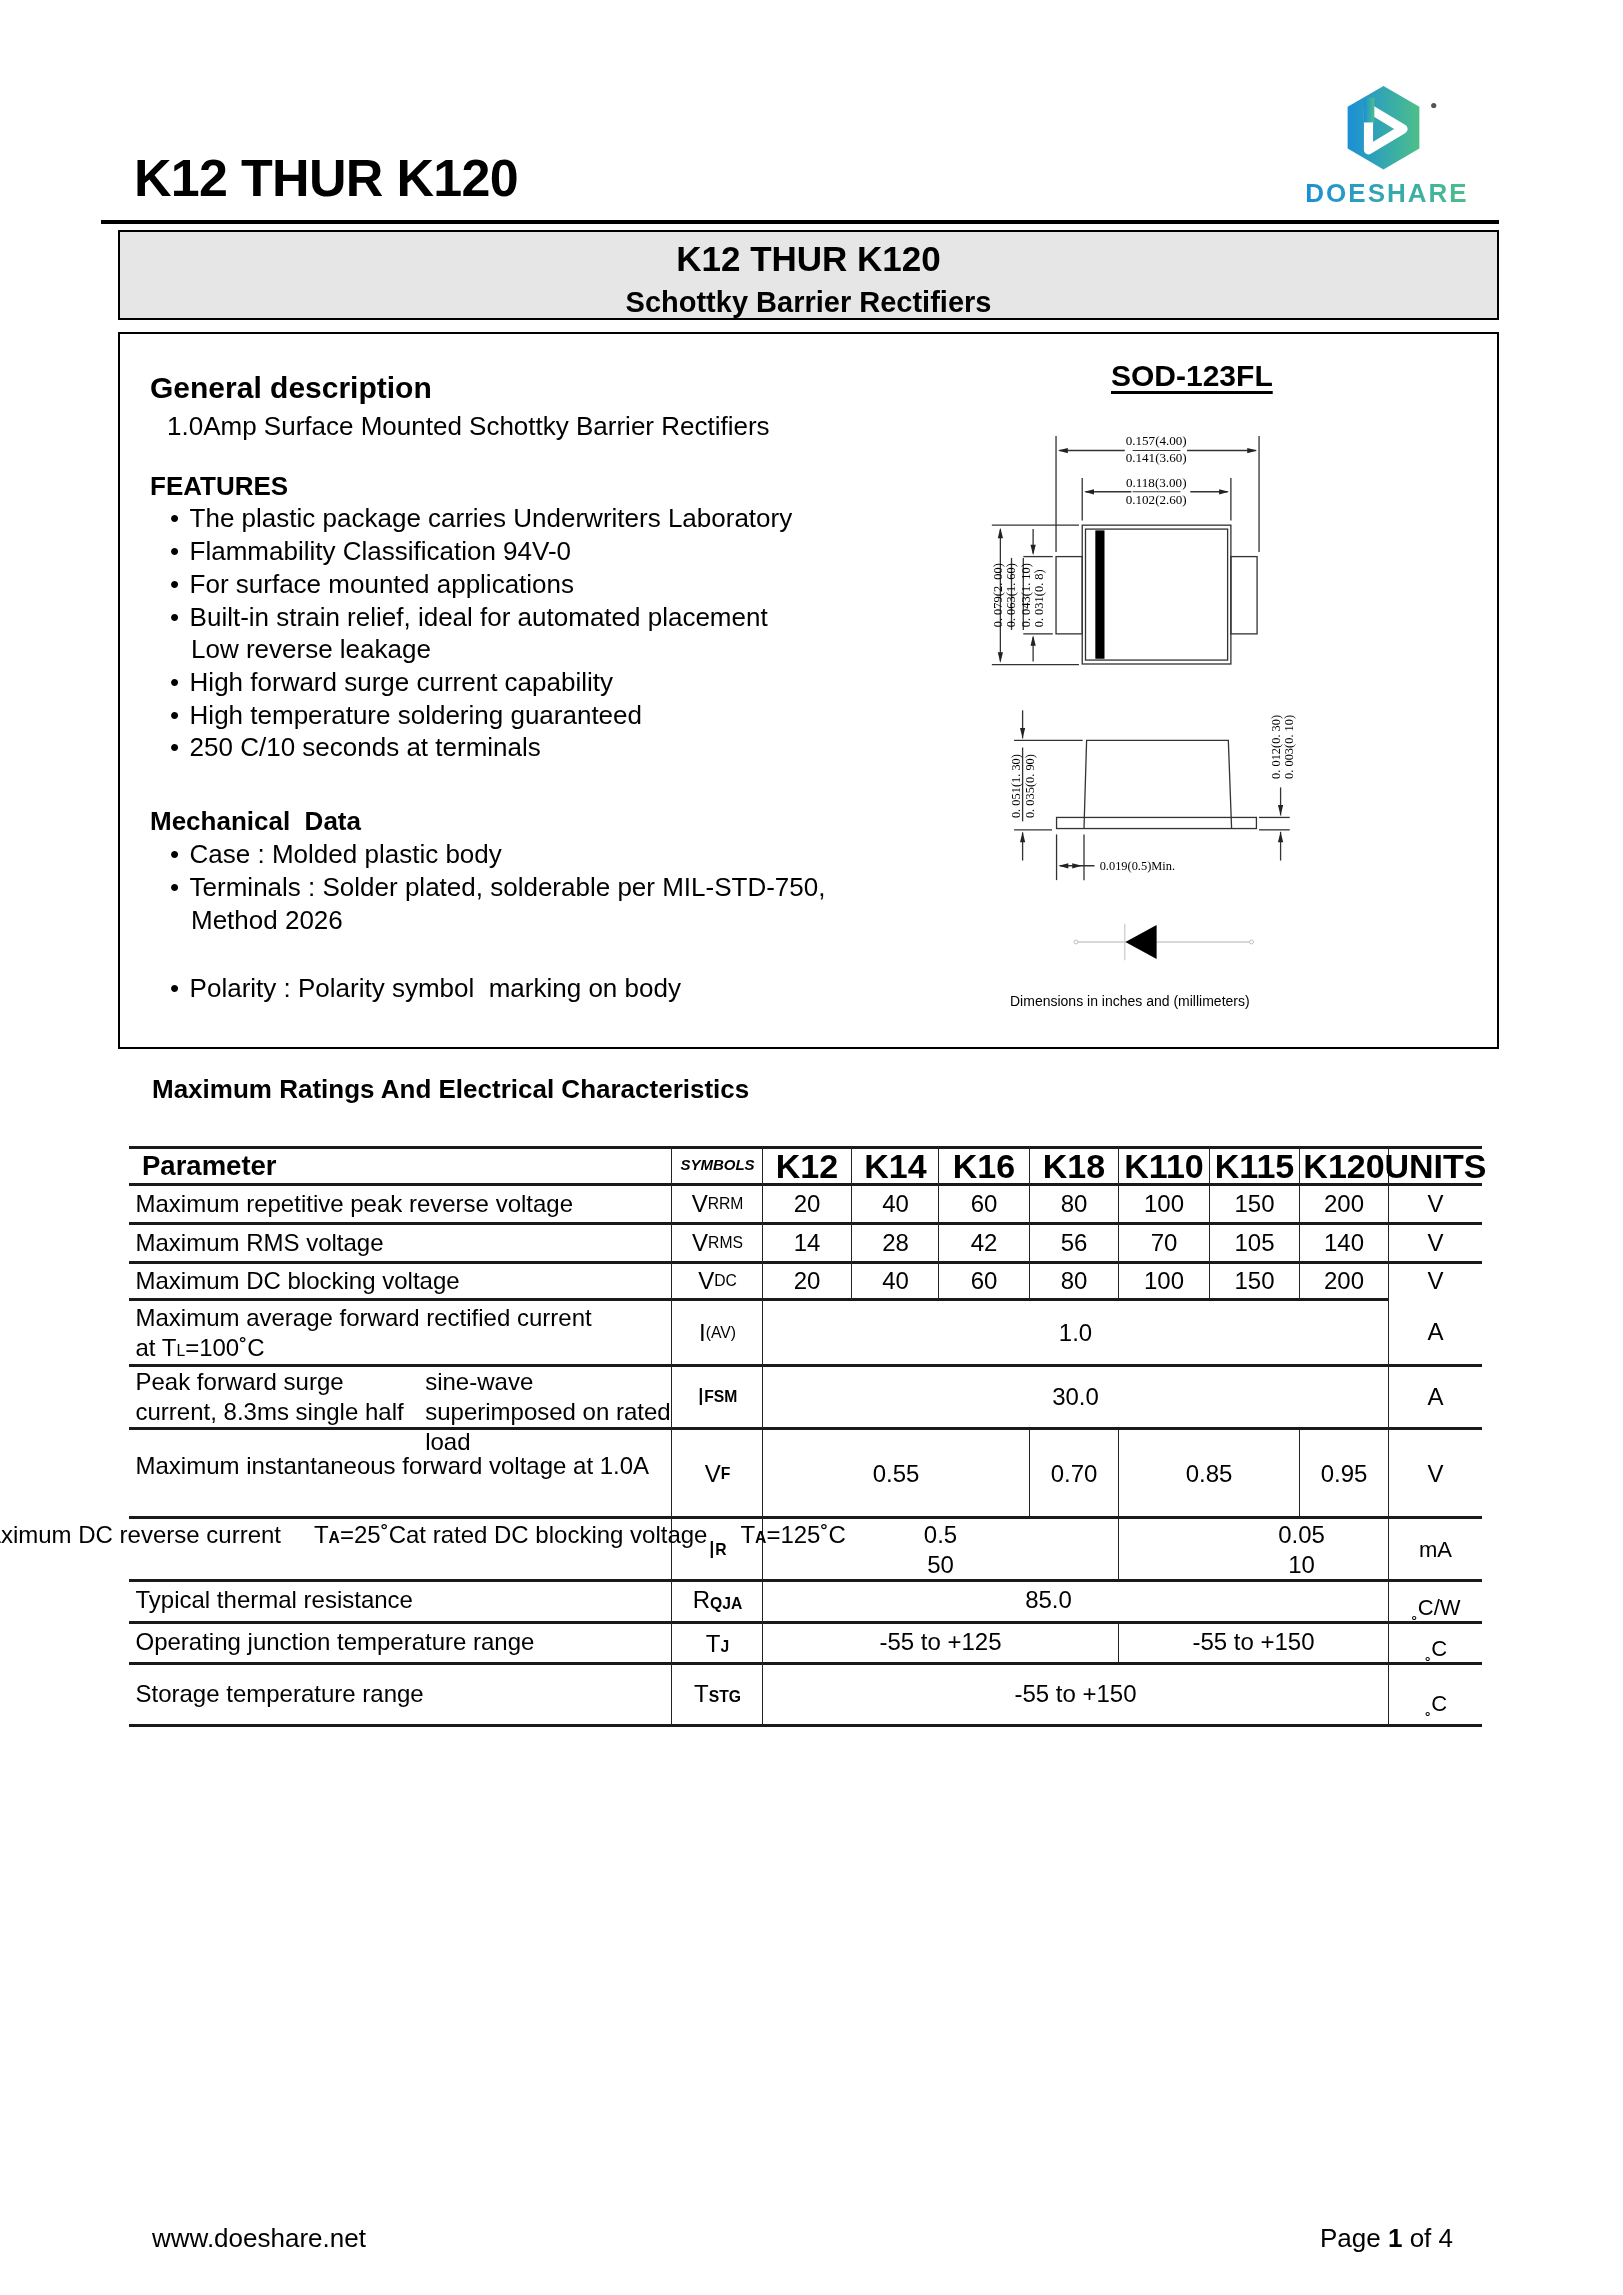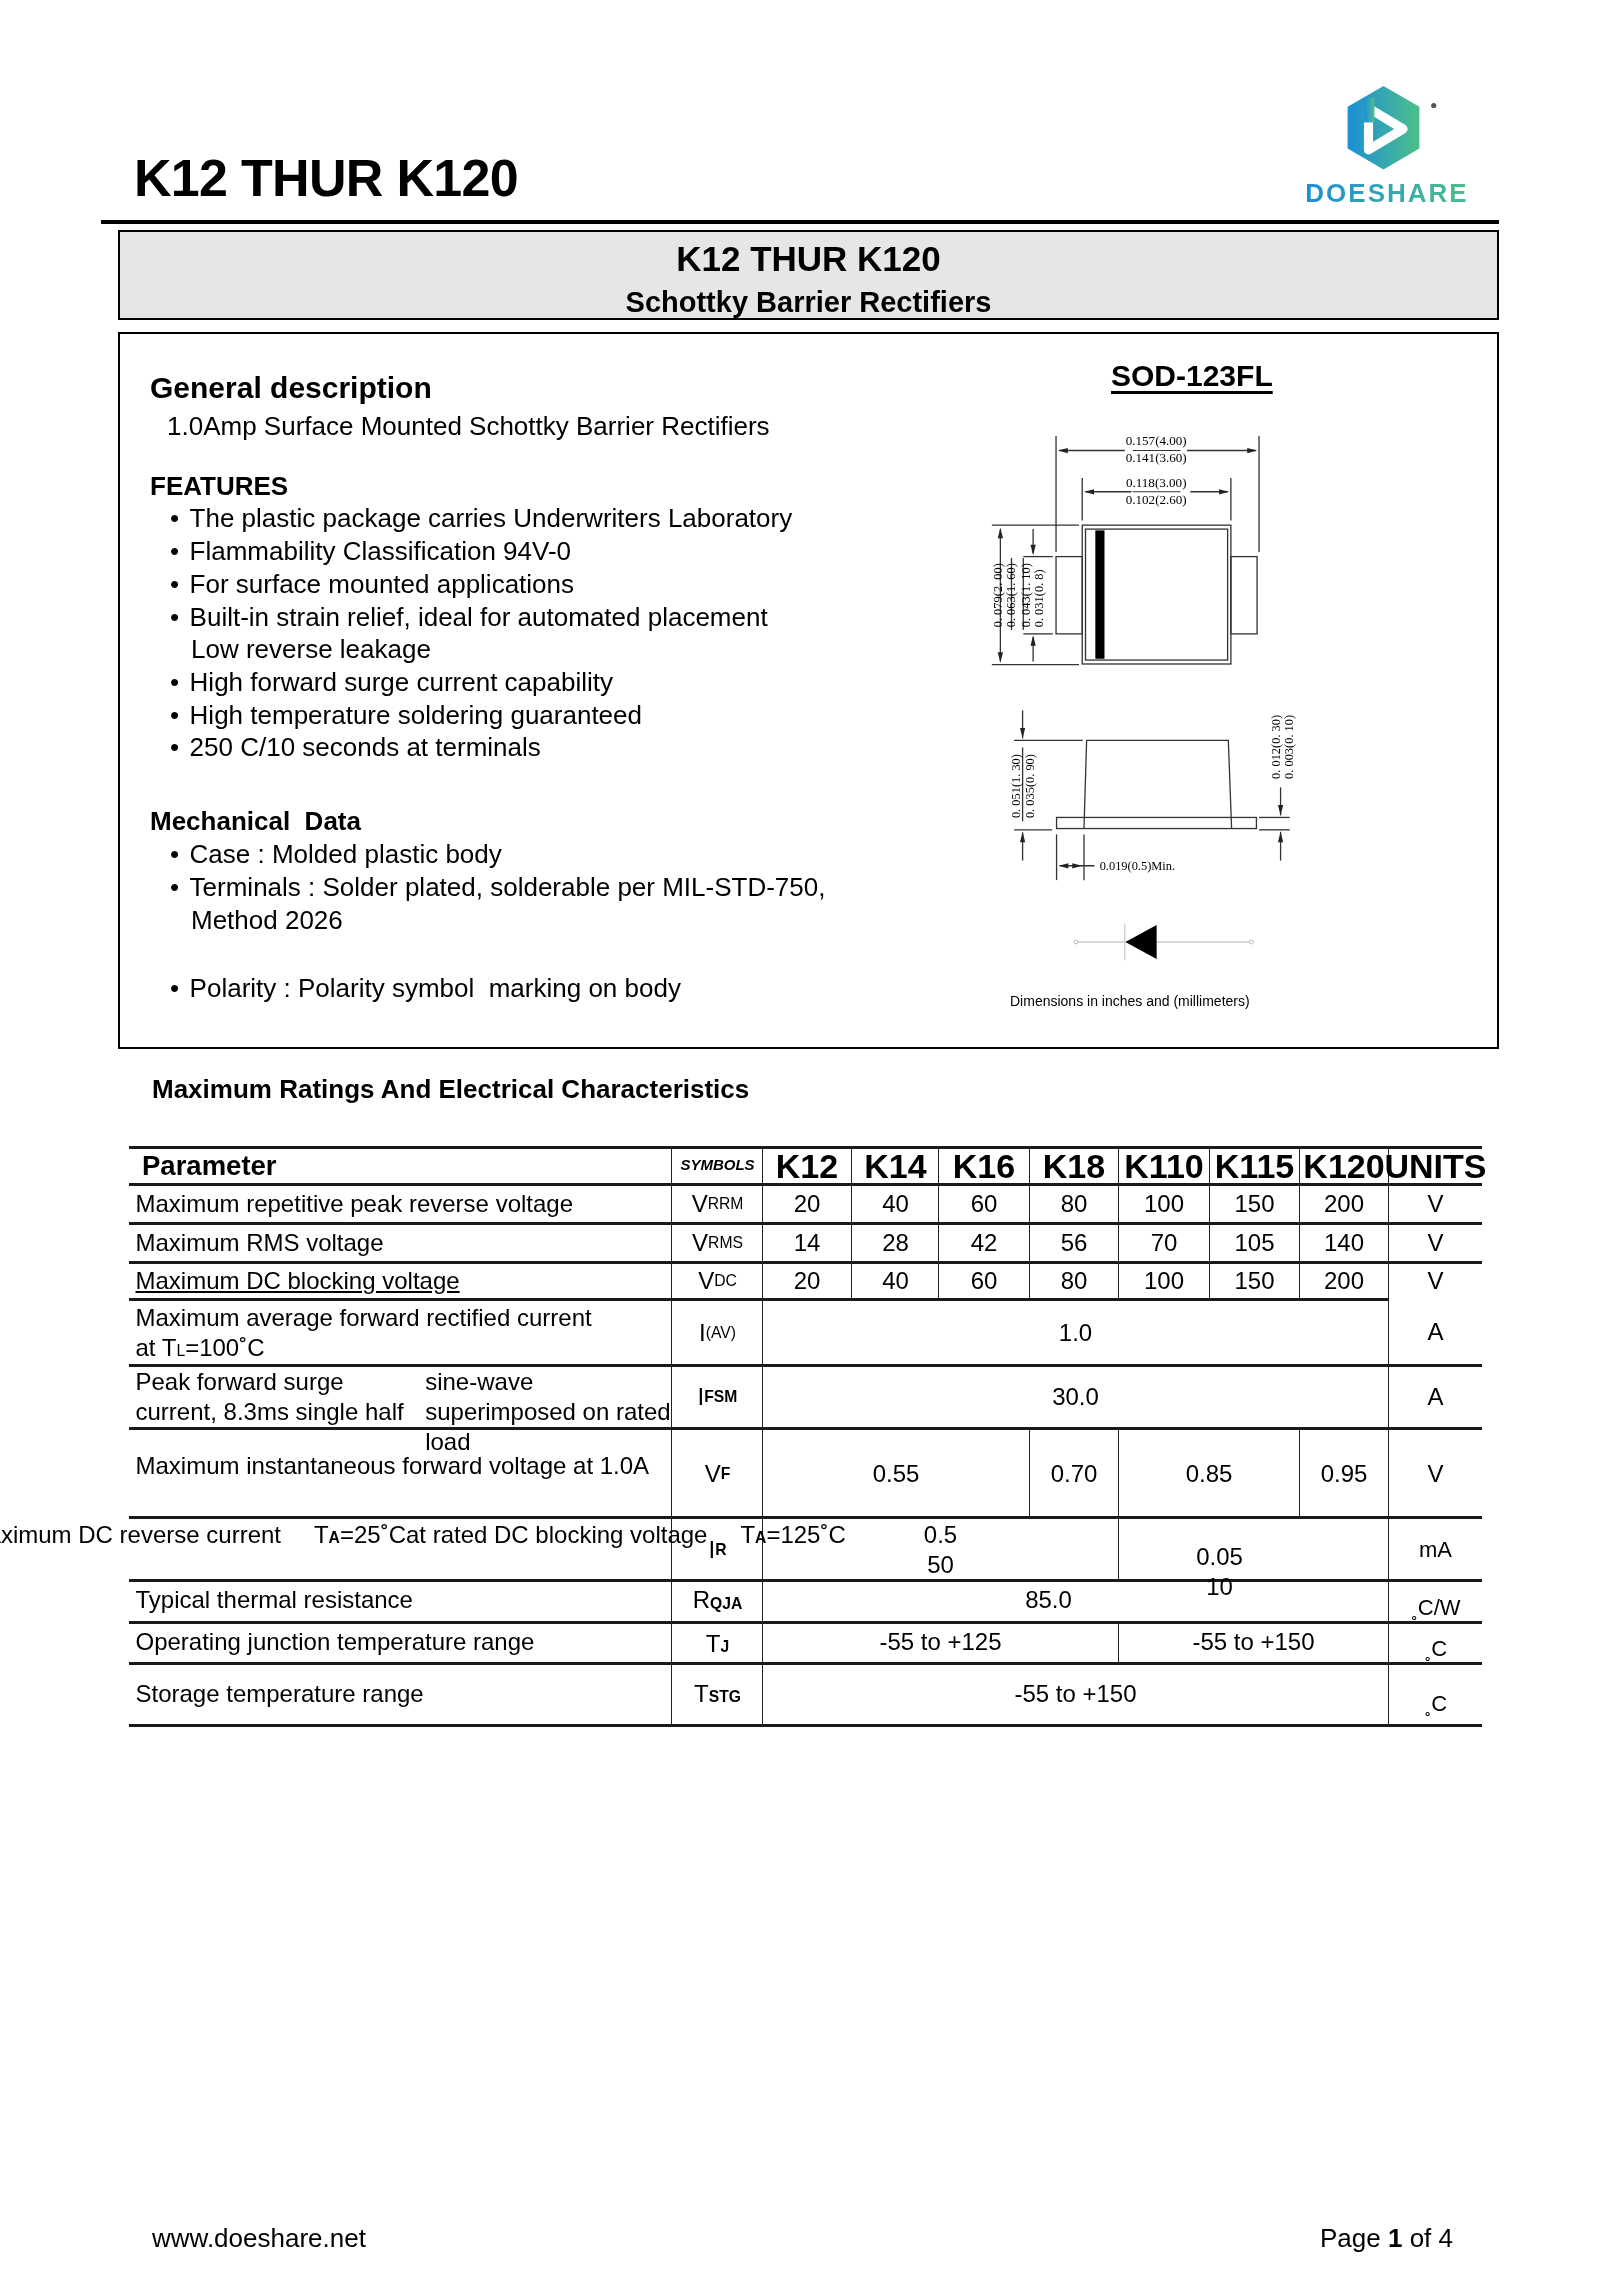--- a/index.html
+++ b/index.html
@@ -288,21 +288,21 @@
     <div class="cell" style="left:724px; top:79px; width:85px; height:36px;">28</div>
     <div class="cell" style="left:810px; top:79px; width:90px; height:36px;">42</div>
     <div class="cell" style="left:901px; top:79px; width:88px; height:36px;">56</div>
     <div class="cell" style="left:990px; top:79px; width:90px; height:36px;">70</div>
     <div class="cell" style="left:1081px; top:79px; width:89px; height:36px;">105</div>
     <div class="cell" style="left:1171px; top:79px; width:88px; height:36px;">140</div>
     <div class="cell" style="left:1260px; top:79px; width:93px; height:36px;">V</div>
   </div>
 
   <div>
-    <div class="cell param" style="left:0; top:118px; width:537px; height:34px;text-decoration:underline;">Maximum DC blocking voltage</div>
+    <div class="cell param" style="left:0; top:118px; width:537px; height:34px;">Maximum DC blocking voltage</div>
     <div class="cell" style="left:544px; top:118px; width:89px; height:34px;">
         <span>V</span>
         <span class="sub">DC</span>
       </div>
     <div class="cell" style="left:634px; top:118px; width:88px; height:34px;">20</div>
     <div class="cell" style="left:724px; top:118px; width:85px; height:34px;">40</div>
     <div class="cell" style="left:810px; top:118px; width:90px; height:34px;">60</div>
     <div class="cell" style="left:901px; top:118px; width:88px; height:34px;">80</div>
     <div class="cell" style="left:990px; top:118px; width:90px; height:34px;">100</div>
     <div class="cell" style="left:1081px; top:118px; width:89px; height:34px;">150</div>
@@ -355,21 +355,21 @@
       <span><span>at rated DC blocking voltage</span><span>     </span><span>T</span><span class="subb">A</span><span>=125˚C</span></span>
     </div>
     <div class="cell" style="left:544px; top:374px; width:89px; height:59px;">
         <span>I</span>
         <span class="subb">R</span>
       </div>
     <div class="cell" style="left:634px; top:374px; width:355px; height:59px; flex-direction:column;">
       <span>0.5</span>
       <span>50</span>
     </div>
-    <div class="cell" style="left:956px; top:374px; width:269px; height:59px; flex-direction:column;margin-top:22px;">
+    <div class="cell" style="left:1038px; top:374px; width:269px; height:59px; flex-direction:column;">
       <span>0.05</span>
       <span>10</span>
     </div>
     <div class="cell" style="left:1260px; top:374px; width:93px; height:59px; font-size:22px;">mA</div>
   </div>
 
   <div>
     <div class="cell param" style="left:0; top:436px; width:537px; height:39px; align-items:flex-start; padding-top:2.6px; box-sizing:border-box;">Typical thermal resistance</div>
     <div class="cell" style="left:544px; top:436px; width:89px; height:39px; align-items:flex-start; padding-top:2.6px; box-sizing:border-box;">
         <span>R</span>

